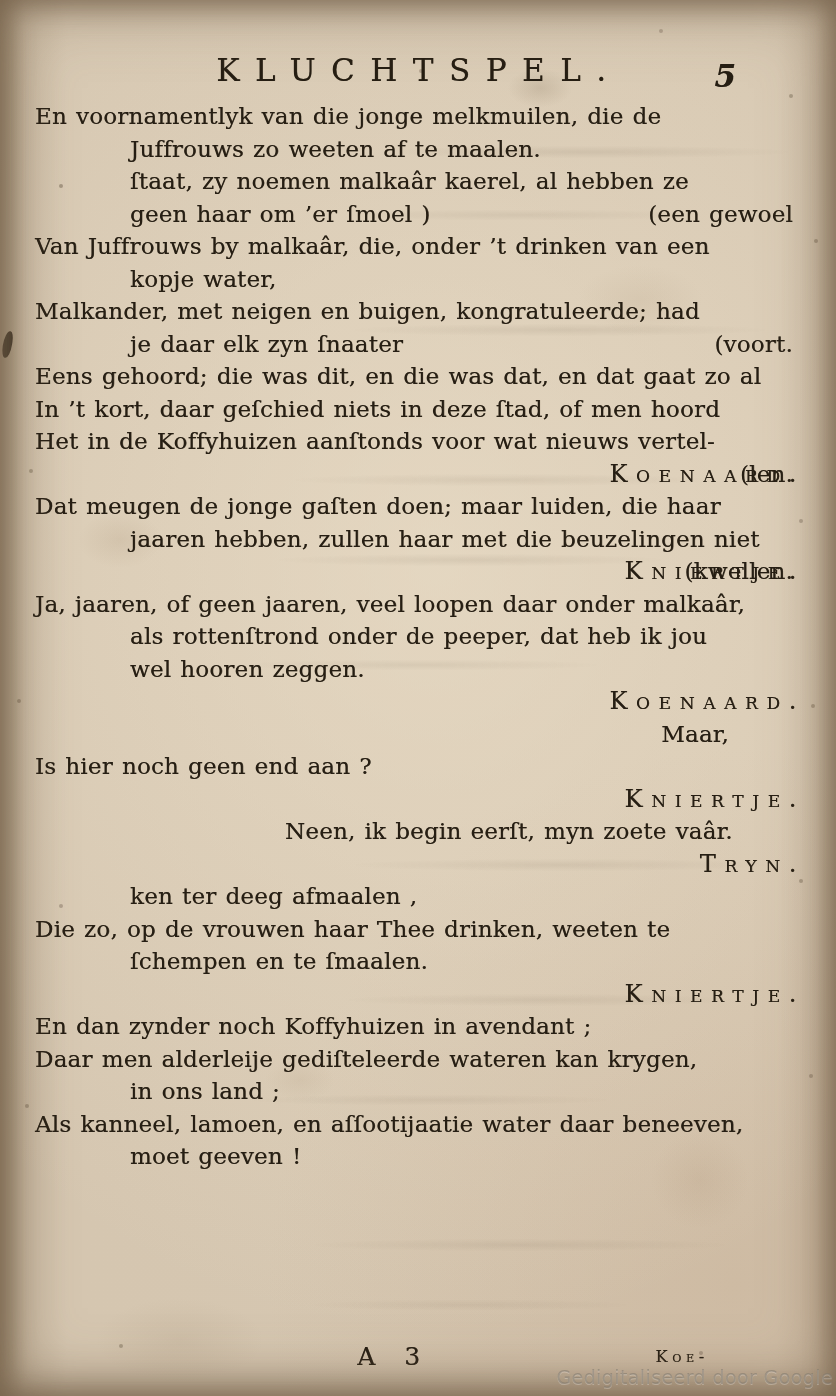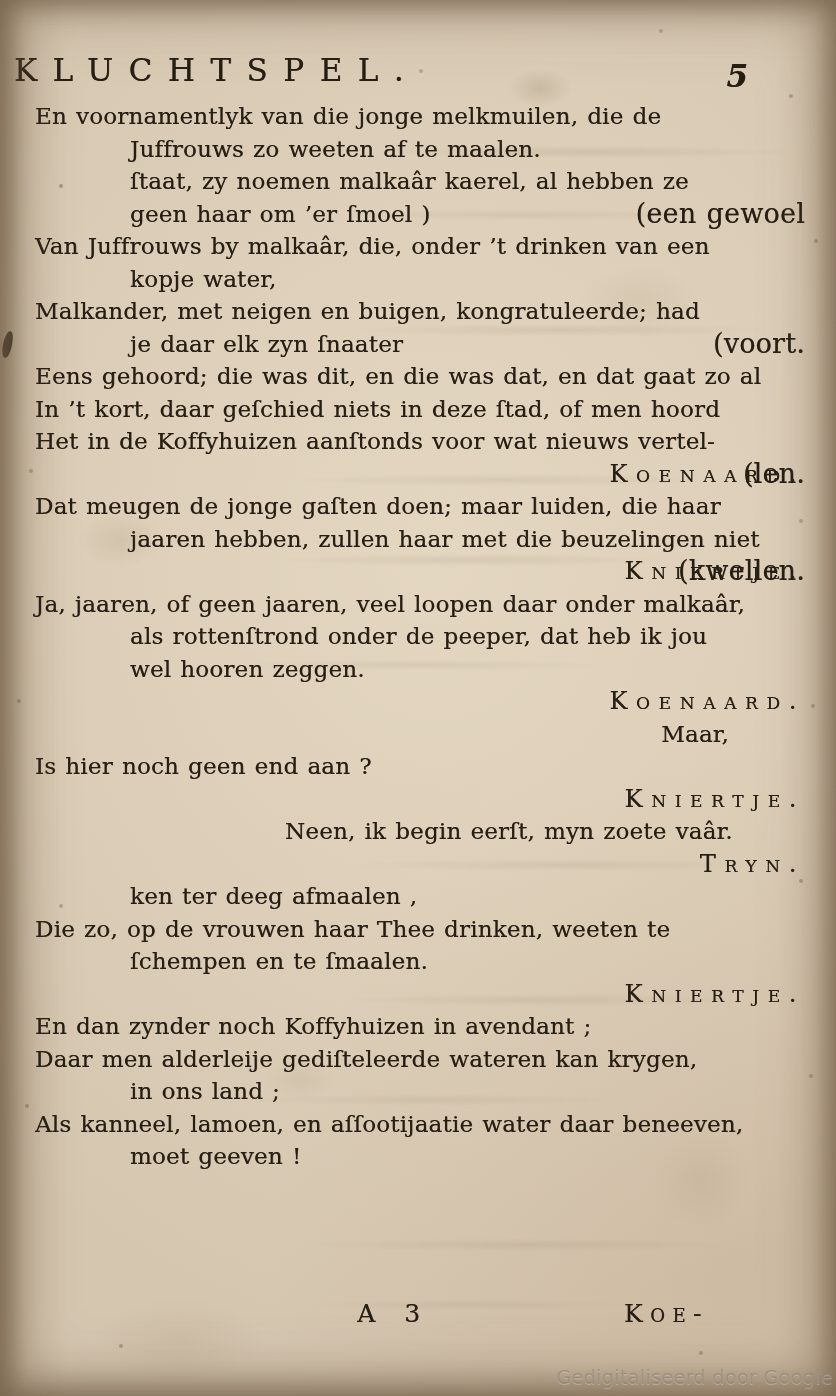--- a/index.html
+++ b/index.html
@@ -57,41 +57,41 @@
       inset 0 0 60px 16px rgba(118,98,74,.35),
       inset 12px 0 26px rgba(105,86,62,.38),
       inset -9px 0 22px rgba(105,86,62,.34),
       inset 0 12px 26px rgba(118,98,76,.30),
       inset 0 -16px 32px rgba(118,98,76,.40);
   }
   .ink-blot{
     position:absolute;left:3px;top:331px;width:9px;height:27px;z-index:3;
     background:#241d13;border-radius:60% 40% 55% 45%;transform:rotate(9deg);opacity:.88;
   }
-  .header{position:absolute;top:52px;left:0;right:0;z-index:2;
+  .header{position:absolute;top:52px;left:0;right:12px;text-align:center;z-index:2;
     text-shadow:.3px .3px .4px rgba(38,30,19,.65);}
   .title{display:inline-block;font-size:31px;letter-spacing:.5em;padding-left:.45em;}
   .page-number{position:absolute;right:88px;top:6px;font-style:italic;font-weight:bold;font-size:31px;letter-spacing:0;}
   .text-block{
     position:absolute;top:100px;left:35px;right:31px;z-index:2;
     font-size:23px;word-spacing:1.5px;letter-spacing:.2px;
     text-shadow:.3px .3px .4px rgba(38,30,19,.65);
   }
   .line{position:relative;height:32.5px;line-height:32.5px;white-space:nowrap;}
   .flush{padding-left:0;}
   .ind1{padding-left:95px;}
   .ind3{padding-left:250px;}
   .right{text-align:right;padding-right:76px;}
   .speaker{text-align:right;}
   .speaker .ltext{font-variant:small-caps;letter-spacing:.36em;font-size:24px;}
-  .catchword{position:absolute;right:0;top:0;font-variant:normal;letter-spacing:.2px;font-size:27px;}
-  .footer{position:absolute;top:1297px;left:35px;right:31px;height:36px;z-index:2;
+  .catchword{position:absolute;right:12px;top:0;font-variant:normal;letter-spacing:.2px;font-size:23px;}
+  .footer{position:absolute;top:1340px;left:35px;right:31px;height:36px;z-index:2;
     font-size:25px;line-height:34px;text-shadow:.3px .3px .4px rgba(38,30,19,.65);}
   .signature{position:absolute;left:0;right:52px;text-align:center;letter-spacing:.42em;}
-  .footer-catchword{position:absolute;right:96px;top:0;font-variant:small-caps;letter-spacing:.3em;font-size:25px;}
+  .footer-catchword{position:absolute;right:96px;top:0;font-variant:small-caps;letter-spacing:.3em;font-size:16px;}
   .watermark{
     position:absolute;right:3px;bottom:8px;z-index:6;
     font-family:"DejaVu Sans","Liberation Sans",sans-serif;
     font-size:19px;letter-spacing:.4px;color:rgba(128,120,110,.55);
     text-shadow:0 1px 0 rgba(255,255,255,.25);
   }
 </style>
 </head>
 <body>
 

